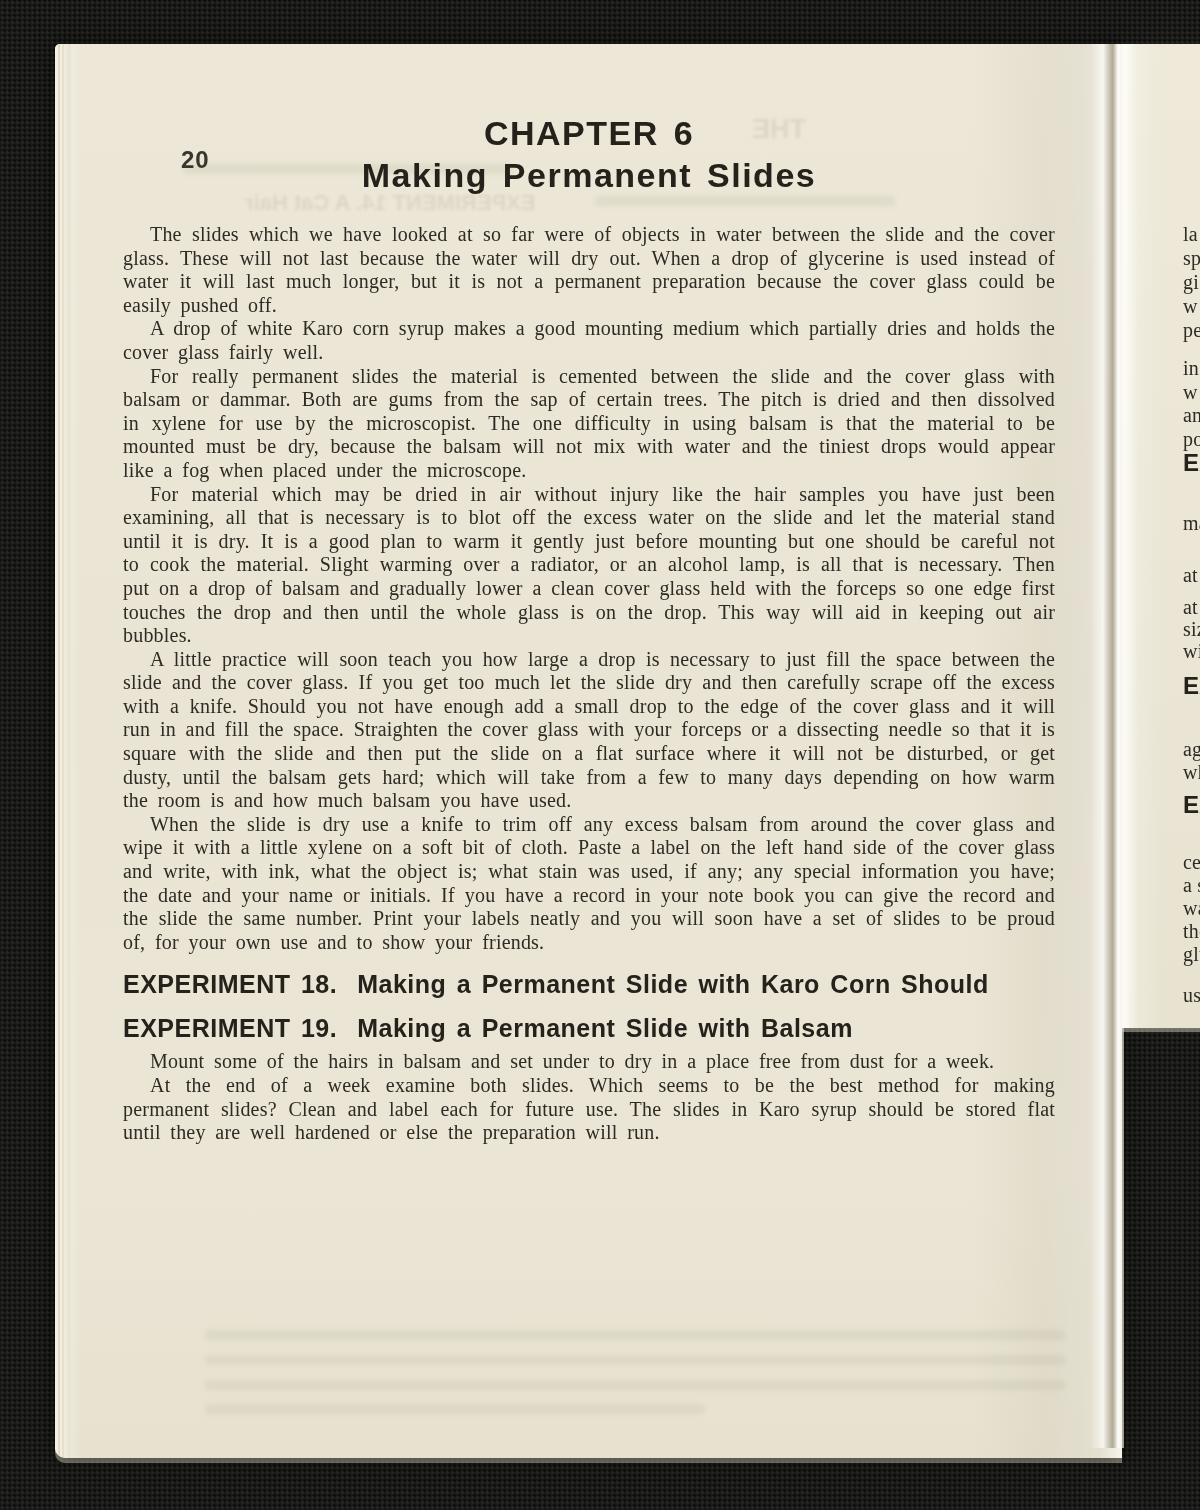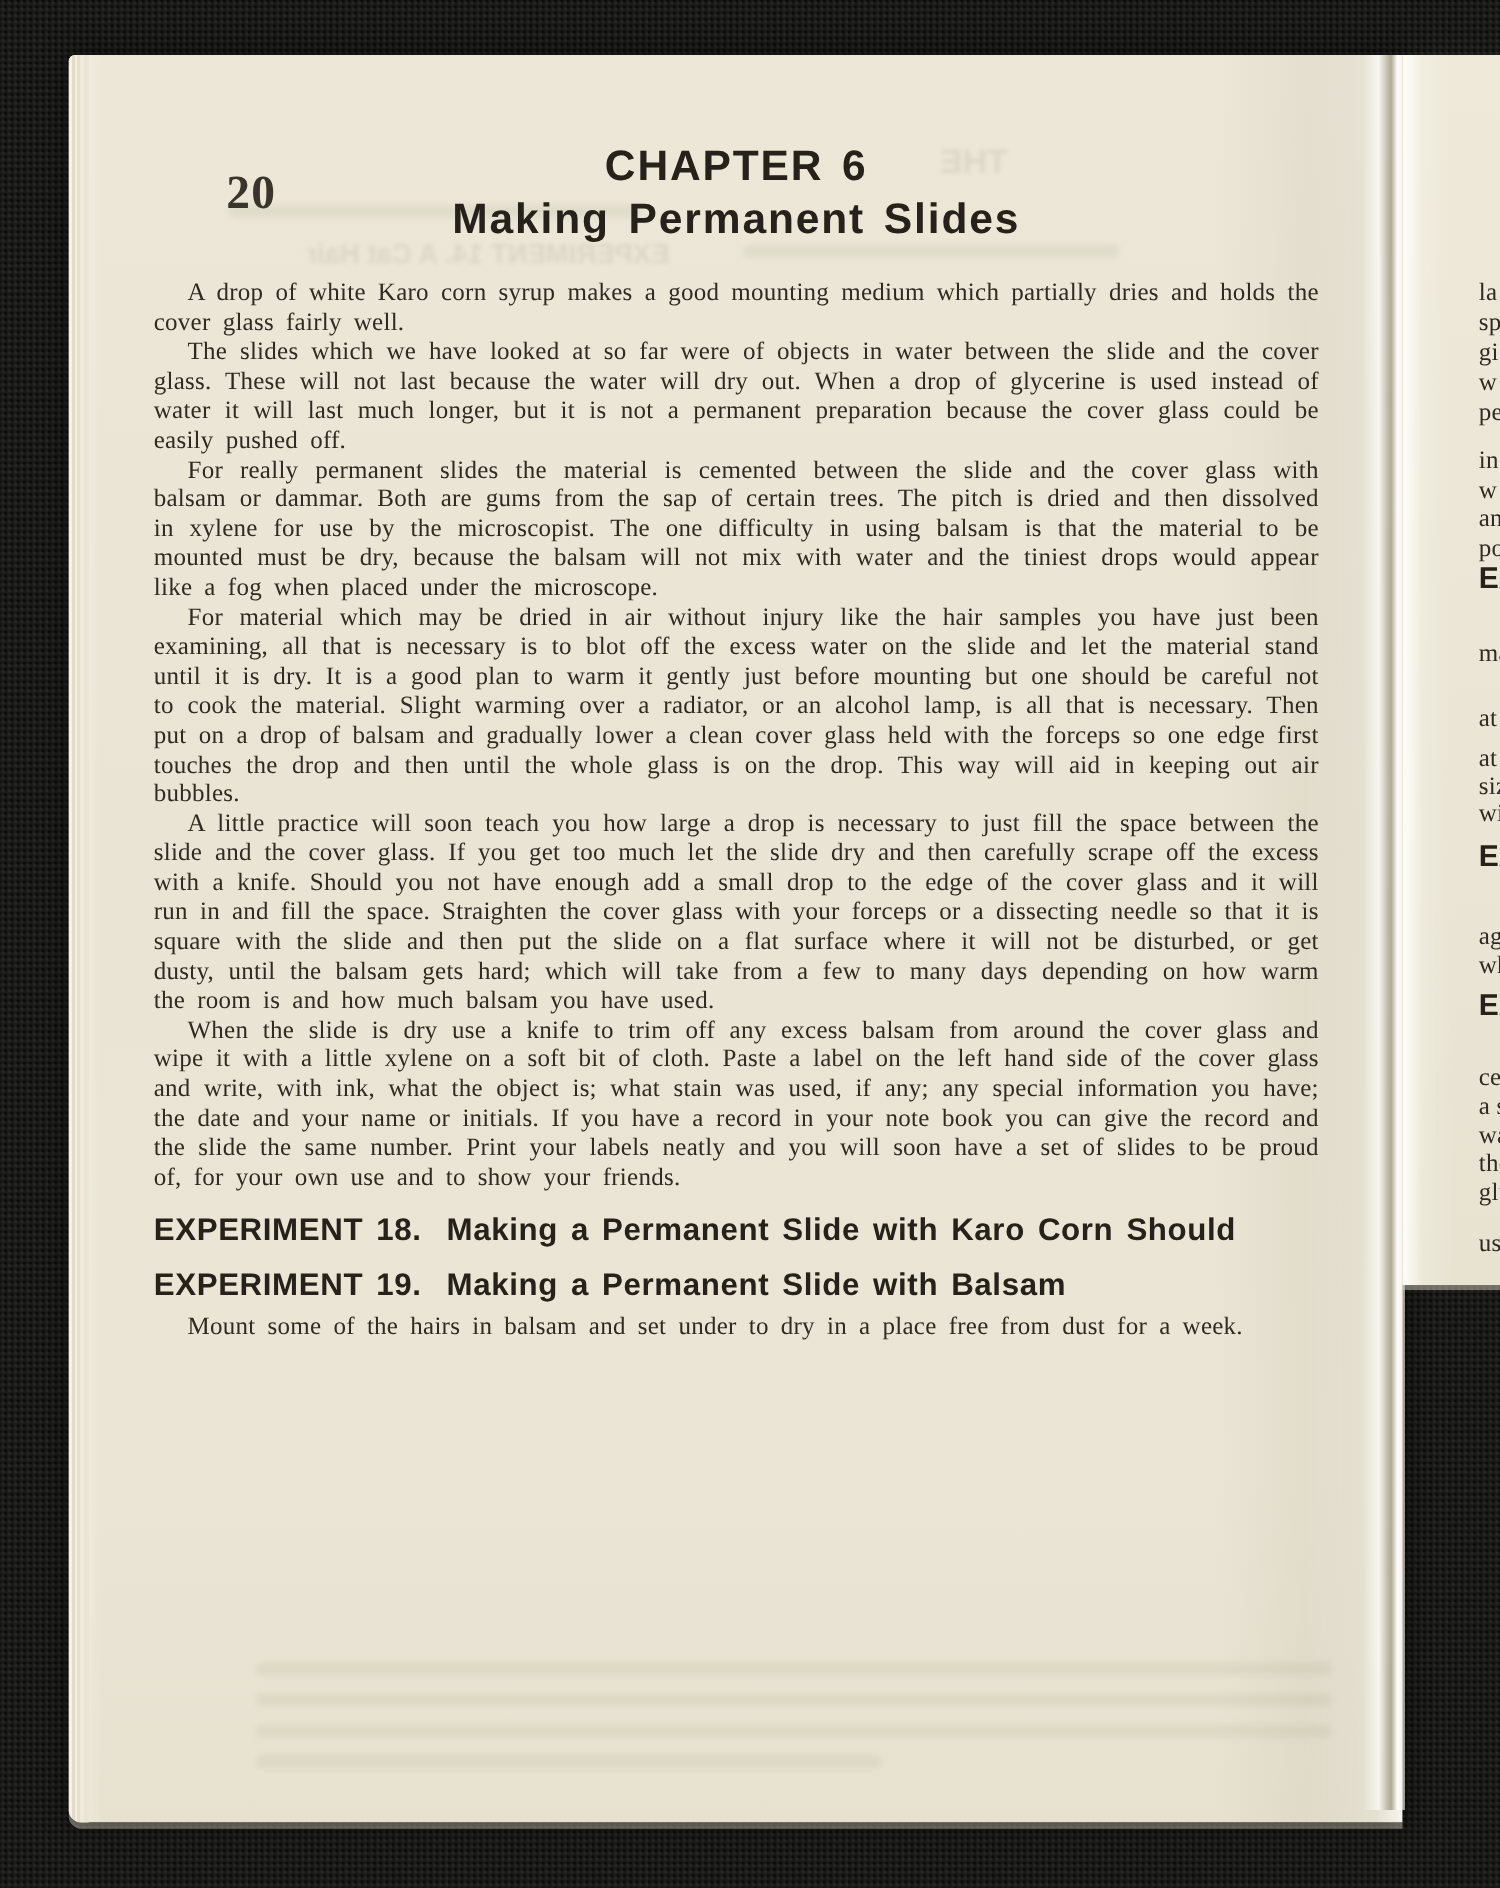--- a/index.html
+++ b/index.html
@@ -29,23 +29,23 @@
   .page-edge-stack {
     position:absolute; left:0; top:0; bottom:0; width:16px;
     background:linear-gradient(90deg,
       #f5f1e3 0 3px, #e0dac6 3px 5px, #f2edde 5px 7px,
       #e5dfcc 7px 9px, #efead9 9px 12px, #e9e4d3 12px 16px);
     border-radius:5px 0 0 10px;
   }
   .content { position:relative; padding:71px 67px 0 68px; }
 
   .page-number {
-    position:absolute; left:126px; top:88px;
-    font-family:Liberation Serif, serif; font-weight:600;
-    font-size:38px; color:#3a352c; letter-spacing:1px;
+    position:absolute; left:126px; top:102px;
+    font-family:Liberation Sans, sans-serif; font-weight:600;
+    font-size:24px; color:#3a352c; letter-spacing:1px;
   }
 
   h1.chapter, h2.chapter-sub {
     margin:0; text-align:center;
     font-family:"Liberation Sans", sans-serif; font-weight:700;
     color:#26221b; letter-spacing:1.5px; word-spacing:4px;
     font-size:34px; line-height:36px;
   }
   h2.chapter-sub { margin-top:6px; }
 
@@ -122,23 +122,23 @@
   <div class="ghost-bar" style="left:150px; top:1360px; width:500px;"></div>
 
   <div class="page-number">20</div>
 
   <div class="content">
     <h1 class="chapter">CHAPTER 6</h1>
     <h2 class="chapter-sub">Making Permanent Slides</h2>
 
     <div class="paragraphs">
 
+        <p class="body">The slides which we have looked at so far were of objects in water between the slide and the cover glass. These will not last because the water will dry out. When a drop of glycerine is used instead of water it will last much longer, but it is not a permanent preparation because the cover glass could be easily pushed off.</p>
+
         <p class="body">A drop of white Karo corn syrup makes a good mounting medium which partially dries and holds the cover glass fairly well.</p>
-
-        <p class="body">The slides which we have looked at so far were of objects in water between the slide and the cover glass. These will not last because the water will dry out. When a drop of glycerine is used instead of water it will last much longer, but it is not a permanent preparation because the cover glass could be easily pushed off.</p>
 
         <p class="body">For really permanent slides the material is cemented between the slide and the cover glass with balsam or dammar. Both are gums from the sap of certain trees. The pitch is dried and then dissolved in xylene for use by the microscopist. The one difficulty in using balsam is that the material to be mounted must be dry, because the balsam will not mix with water and the tiniest drops would appear like a fog when placed under the microscope.</p>
 
         <p class="body">For material which may be dried in air without injury like the hair samples you have just been examining, all that is necessary is to blot off the excess water on the slide and let the material stand until it is dry. It is a good plan to warm it gently just before mounting but one should be careful not to cook the material. Slight warming over a radiator, or an alcohol lamp, is all that is necessary. Then put on a drop of balsam and gradually lower a clean cover glass held with the forceps so one edge first touches the drop and then until the whole glass is on the drop. This way will aid in keeping out air bubbles.</p>
 
         <p class="body">A little practice will soon teach you how large a drop is necessary to just fill the space between the slide and the cover glass. If you get too much let the slide dry and then carefully scrape off the excess with a knife. Should you not have enough add a small drop to the edge of the cover glass and it will run in and fill the space. Straighten the cover glass with your forceps or a dissecting needle so that it is square with the slide and then put the slide on a flat surface where it will not be disturbed, or get dusty, until the balsam gets hard; which will take from a few to many days depending on how warm the room is and how much balsam you have used.</p>
 
         <p class="body">When the slide is dry use a knife to trim off any excess balsam from around the cover glass and wipe it with a little xylene on a soft bit of cloth. Paste a label on the left hand side of the cover glass and write, with ink, what the object is; what stain was used, if any; any special information you have; the date and your name or initials. If you have a record in your note book you can give the record and the slide the same number. Print your labels neatly and you will soon have a set of slides to be proud of, for your own use and to show your friends.</p>
       </div>
 
@@ -153,20 +153,21 @@
 
         <section class="exp">
           <h3 class="exp-h">
             <span class="exp-label">EXPERIMENT 19.</span>
             <span class="exp-title">Making a Permanent Slide with Balsam</span>
           </h3>
           <div>
 
               <p class="body">Mount some of the hairs in balsam and set under to dry in a place free from dust for a week.</p>
 
+              <p class="body">At the end of a week examine both slides. Which seems to be the best method for making permanent slides? Clean and label each for future use. The slides in Karo syrup should be stored flat until they are well hardened or else the preparation will run.</p>
             </div>
         </section>
       </div>
   </div>
 </div>
 
 <div class="gutter"></div>
 
 <div class="right-page">
   <div>

